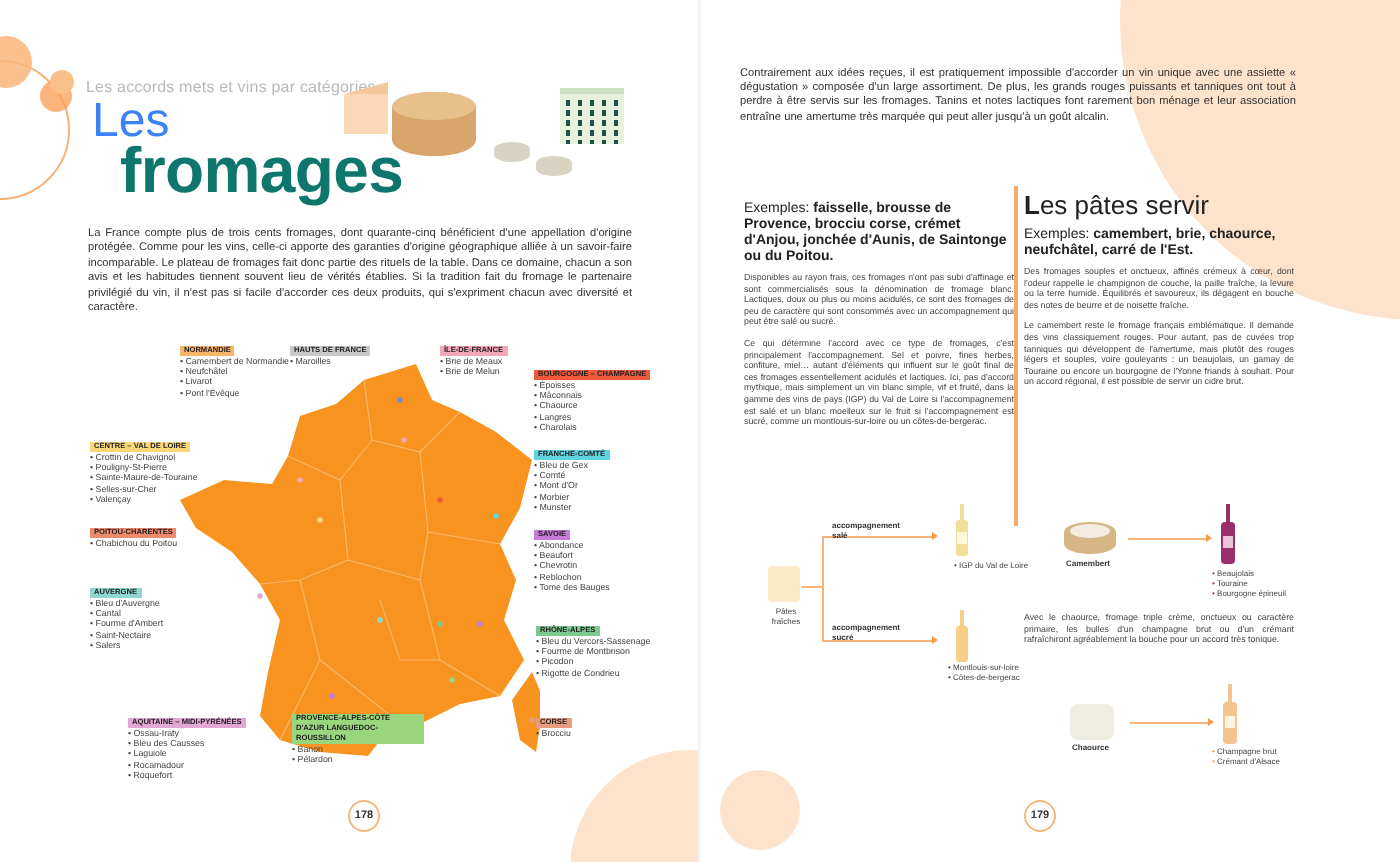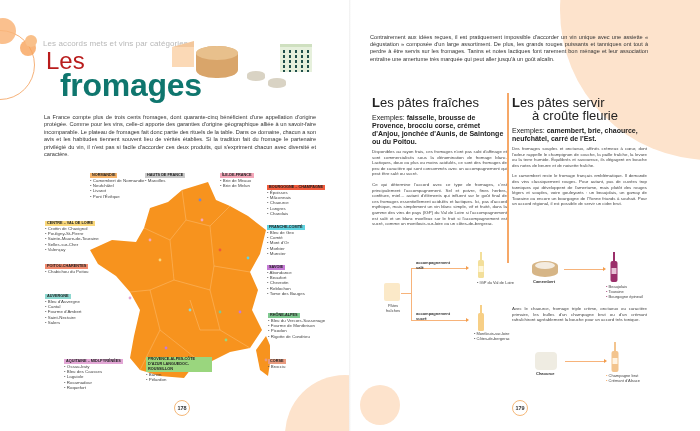--- a/index.html
+++ b/index.html
@@ -16,21 +16,21 @@
   .circle { position: absolute; border-radius: 50%; }
   .c1 { left: -10px; top: 18px; width: 26px; height: 26px; background: #f9b57a; opacity: .85; }
   .c2 { left: 20px; top: 40px; width: 16px; height: 16px; background: #f7a35a; opacity: .8; }
   .c3 { left: 25px; top: 35px; width: 12px; height: 12px; background: #f9c08a; }
   .ring { position: absolute; left: -35px; top: 30px; width: 70px; height: 70px; border: 1px solid #f6b27a; border-radius: 50%; }
   .big-peach-r { position: absolute; left: 560px; top: -140px; width: 300px; height: 300px; background: #fde3cc; border-radius: 50%; }
   .big-peach-l { position: absolute; left: 285px; top: 375px; width: 120px; height: 120px; background: #fde3cc; border-radius: 50%; }
   .small-peach-r { position: absolute; left: 360px; top: 385px; width: 40px; height: 40px; background: #fde3cc; border-radius: 50%; }
 
   .kicker { position: absolute; left: 43px; top: 39px; font-size: 8px; color: #b8b8b8; letter-spacing: .1px; }
-  .title1 { position: absolute; left: 46px; top: 49px; font-size: 24px; font-weight: 300; color: #b91c1c; line-height: 1; }
+  .title1 { position: absolute; left: 46px; top: 49px; font-size: 24px; font-weight: 300; color: #3b82f6; line-height: 1; }
   .title2 { position: absolute; left: 60px; top: 69px; font-size: 32px; font-weight: 700; color: #0f766e; line-height: 1; letter-spacing: -.3px; }
 
   
   .cheese-wedge { position: absolute; left: 172px; top: 47px; width: 22px; height: 20px; background: #fbd9b6; }
   .cheese-wedge:before { content:""; position:absolute; left:0; top:-6px; border-left: 22px solid transparent; border-bottom: 6px solid #f3c79c; }
   .cheese-wheel { position: absolute; left: 196px; top: 46px; width: 42px; height: 32px; background: #d9a56a; border-radius: 20px / 8px; }
   .cheese-wheel:before { content:""; position:absolute; left:0; top:0; width:42px; height:14px; background:#e8c08c; border-radius:50%; }
   .cheese-small { position: absolute; border-radius: 10px / 4px; background: #d9d3c4; }
   .cs1 { left: 247px; top: 71px; width: 18px; height: 10px; }
   .cs2 { left: 268px; top: 78px; width: 18px; height: 10px; }
@@ -252,28 +252,27 @@
   <div class="gutter"></div>
 
   <div class="big-peach-r"></div>
   <div class="page right" style="background:transparent">
     <div class="small-peach-r" style="left:10px"></div>
     <p class="r-intro">Contrairement aux idées reçues, il est pratiquement impossible d'accorder un vin unique avec une assiette « dégustation » composée d'un large assortiment. De plus, les grands rouges puissants et tanniques ont tout à perdre à être servis sur les fromages. Tanins et notes lactiques font rarement bon ménage et leur association entraîne une amertume très marquée qui peut aller jusqu'à un goût alcalin.</p>
 
     <div class="divider"></div>
 
     <div class="col a">
-      <h2><span class="cap">L</span><span>es pâtes fraîches</span></h2>
       <div class="ex"><span class="lbl">Exemples: </span><b>faisselle, brousse de Provence, brocciu corse, crémet d'Anjou, jonchée d'Aunis, de Saintonge ou du Poitou.</b></div>
       <p class="p">Disponibles au rayon frais, ces fromages n'ont pas subi d'affinage et sont commercialisés sous la dénomination de fromage blanc. Lactiques, doux ou plus ou moins acidulés, ce sont des fromages de peu de caractère qui sont consommés avec un accompagnement qui peut être salé ou sucré.</p>
       <p class="p">Ce qui détermine l'accord avec ce type de fromages, c'est principalement l'accompagnement. Sel et poivre, fines herbes, confiture, miel… autant d'éléments qui influent sur le goût final de ces fromages essentiellement acidulés et lactiques. Ici, pas d'accord mythique, mais simplement un vin blanc simple, vif et fruité, dans la gamme des vins de pays (IGP) du Val de Loire si l'accompagnement est salé et un blanc moelleux sur le fruit si l'accompagnement est sucré, comme un montlouis-sur-loire ou un côtes-de-bergerac.</p>
     </div>
 
     <div class="col b">
-      <h2><span class="cap">L</span><span>es pâtes servir</span><br><span style="padding-left:20px">à croûte fleurie</span></h2>
+      <h2><span class="cap">L</span><span>es pâtes servir</span><br></h2>
       <div class="ex"><span class="lbl">Exemples: </span><b>camembert, brie, chaource, neufchâtel, carré de l'Est.</b></div>
       <p class="p">Des fromages souples et onctueux, affinés crémeux à cœur, dont l'odeur rappelle le champignon de couche, la paille fraîche, la levure ou la terre humide. Équilibrés et savoureux, ils dégagent en bouche des notes de beurre et de noisette fraîche.</p>
       <p class="p">Le camembert reste le fromage français emblématique. Il demande des vins classiquement rouges. Pour autant, pas de cuvées trop tanniques qui développent de l'amertume, mais plutôt des rouges légers et souples, voire gouleyants : un beaujolais, un gamay de Touraine ou encore un bourgogne de l'Yonne friands à souhait. Pour un accord régional, il est possible de servir un cidre brut.</p>
     </div>
 
     <div class="cup" style="left:34px;top:283px;width:16px;height:18px"></div>
     <div class="diag-label" style="left:33px;top:304px;width:20px;text-align:center">Pâtes fraîches</div>
     <div class="dline" style="left:51px;top:293px;width:10px;height:1px"></div>
     <div class="dline" style="left:61px;top:268px;width:1px;height:52px"></div>
     <div class="dline" style="left:61px;top:268px;width:56px;height:1px"></div>

